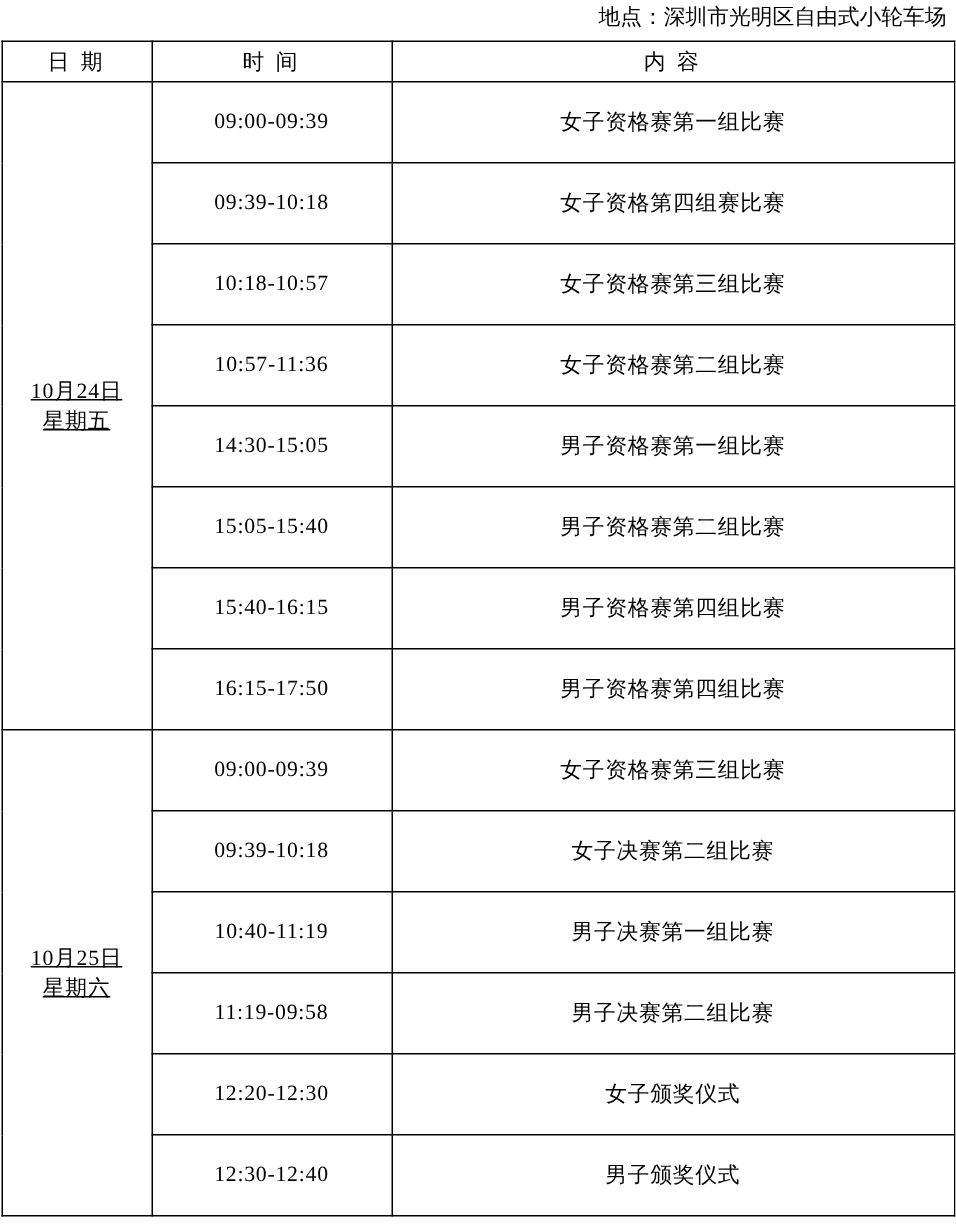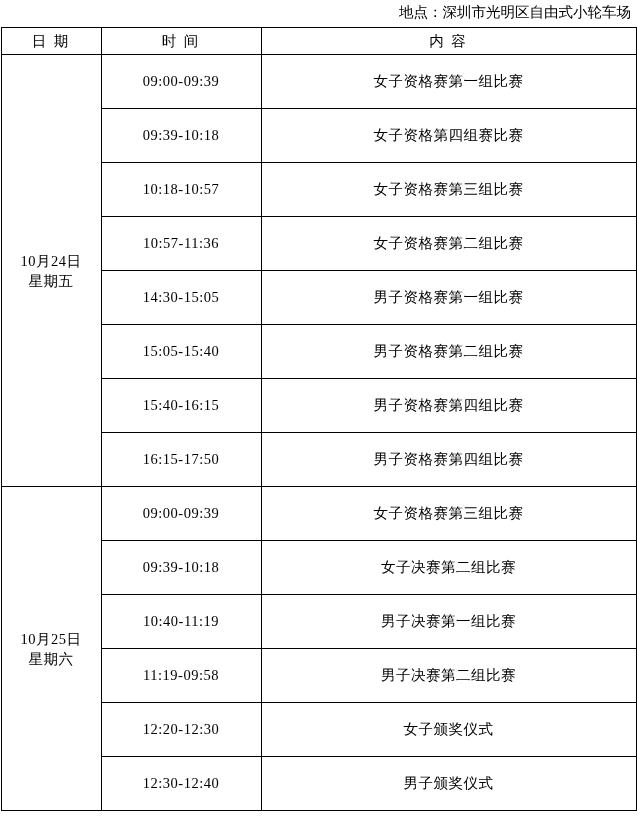--- a/index.html
+++ b/index.html
@@ -58,20 +58,21 @@
     letter-spacing: 2px;
   }
   col.c-date { width: 100px; }
   col.c-time { width: 160px; }
   col.c-content { width: 375px; }
 
   td.date-cell {
     font-size: 14.5px;
     line-height: 20px;
     letter-spacing: 0.5px;
+    text-decoration: underline;
   }
   td.time-cell {
     height: 53px;
     font-size: 14.5px;
     letter-spacing: 0.5px;
   }
   td.content-cell {
     height: 53px;
     font-size: 15px;
     letter-spacing: 0.5px;

